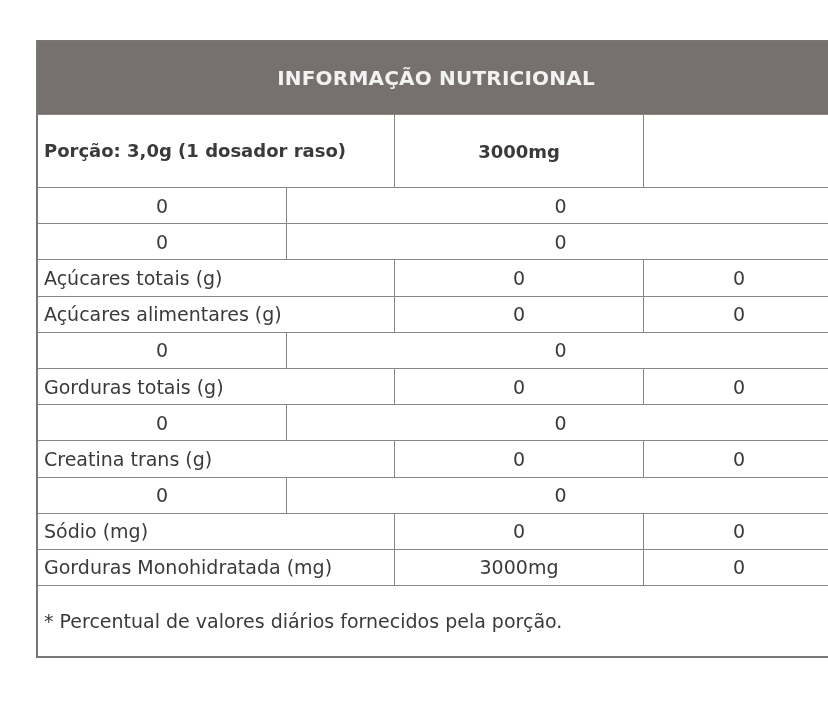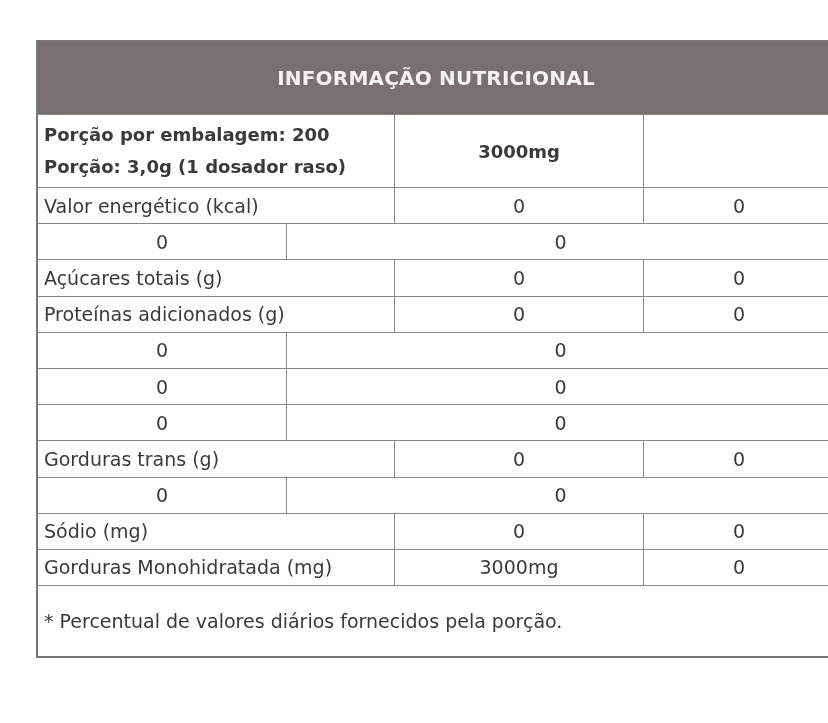--- a/index.html
+++ b/index.html
@@ -17,59 +17,58 @@
   .foot{height:70px;font-size:19px;padding-left:6px;display:flex;align-items:center;border-top:1.5px solid #8a8684;}
 </style>
 </head>
 <body>
 
 <div class="table">
   <div class="title">INFORMAÇÃO NUTRICIONAL</div>
 
   <div class="row hdr">
     <div class="cell c1">
-      <span>Porção por embalagem: 200</span>
       <span>Porção: 3,0g (1 dosador raso)</span>
     </div>
     <div class="cell c2">3000mg</div>
   </div>
 
   <div class="row data">
-      <div class="cell c1">Valor energético (kcal)</div>
       <div class="cell c2">0</div>
       <div class="cell c3">0</div>
     </div>
   <div class="row data">
       <div class="cell c2">0</div>
       <div class="cell c3">0</div>
     </div>
   <div class="row data">
       <div class="cell c1">Açúcares totais (g)</div>
       <div class="cell c2">0</div>
       <div class="cell c3">0</div>
     </div>
   <div class="row data">
-      <div class="cell c1">Proteínas adicionados (g)</div>
+      <div class="cell c1">Açúcares alimentares (g)</div>
       <div class="cell c2">0</div>
       <div class="cell c3">0</div>
     </div>
   <div class="row data">
       <div class="cell c2">0</div>
       <div class="cell c3">0</div>
     </div>
   <div class="row data">
+      <div class="cell c1">Gorduras totais (g)</div>
       <div class="cell c2">0</div>
       <div class="cell c3">0</div>
     </div>
   <div class="row data">
       <div class="cell c2">0</div>
       <div class="cell c3">0</div>
     </div>
   <div class="row data">
-      <div class="cell c1">Gorduras trans (g)</div>
+      <div class="cell c1">Creatina trans (g)</div>
       <div class="cell c2">0</div>
       <div class="cell c3">0</div>
     </div>
   <div class="row data">
       <div class="cell c2">0</div>
       <div class="cell c3">0</div>
     </div>
   <div class="row data">
       <div class="cell c1">Sódio (mg)</div>
       <div class="cell c2">0</div>

